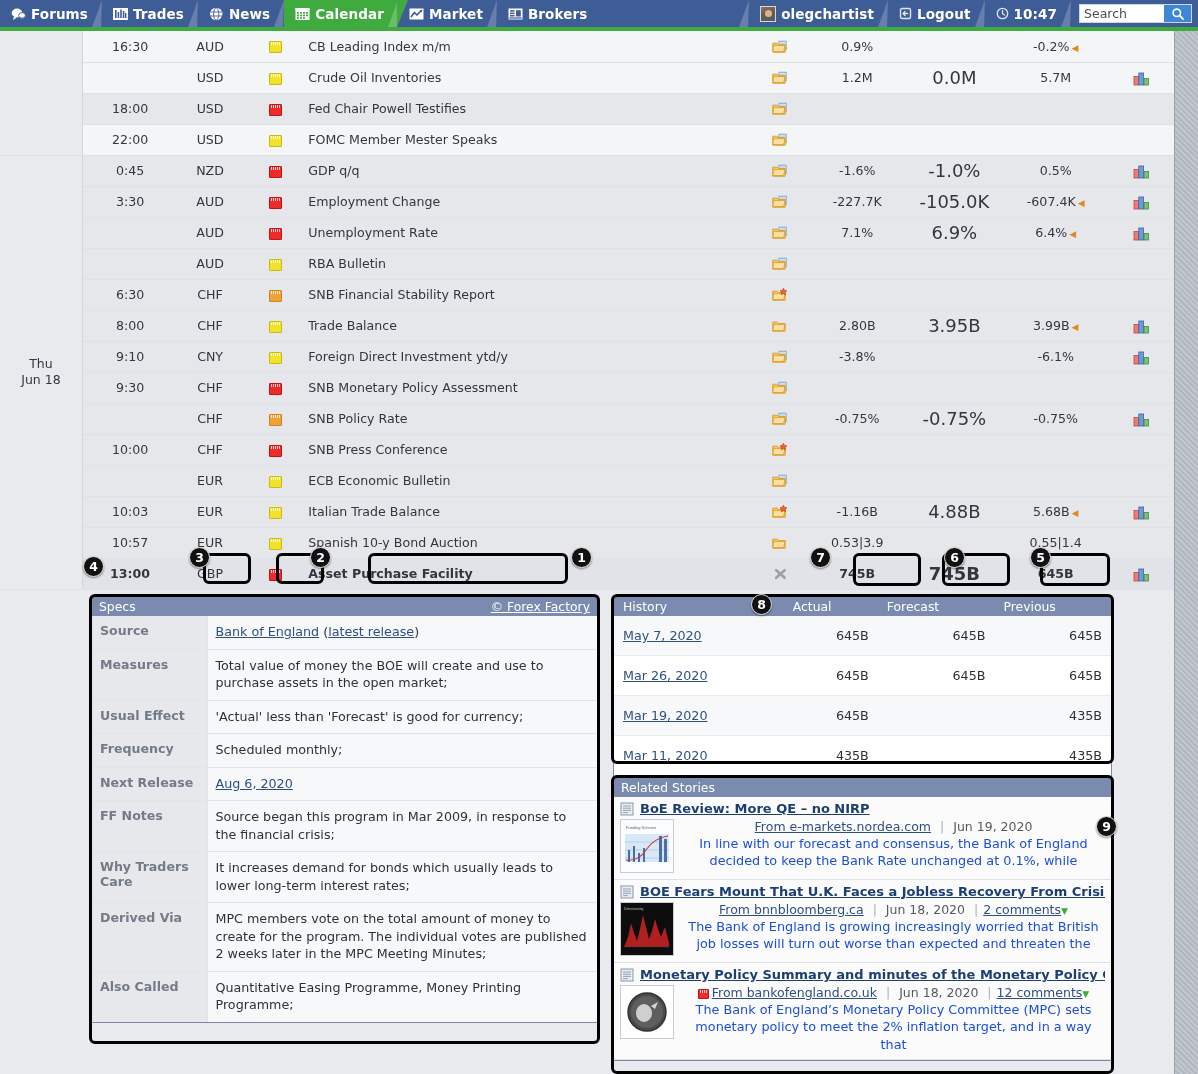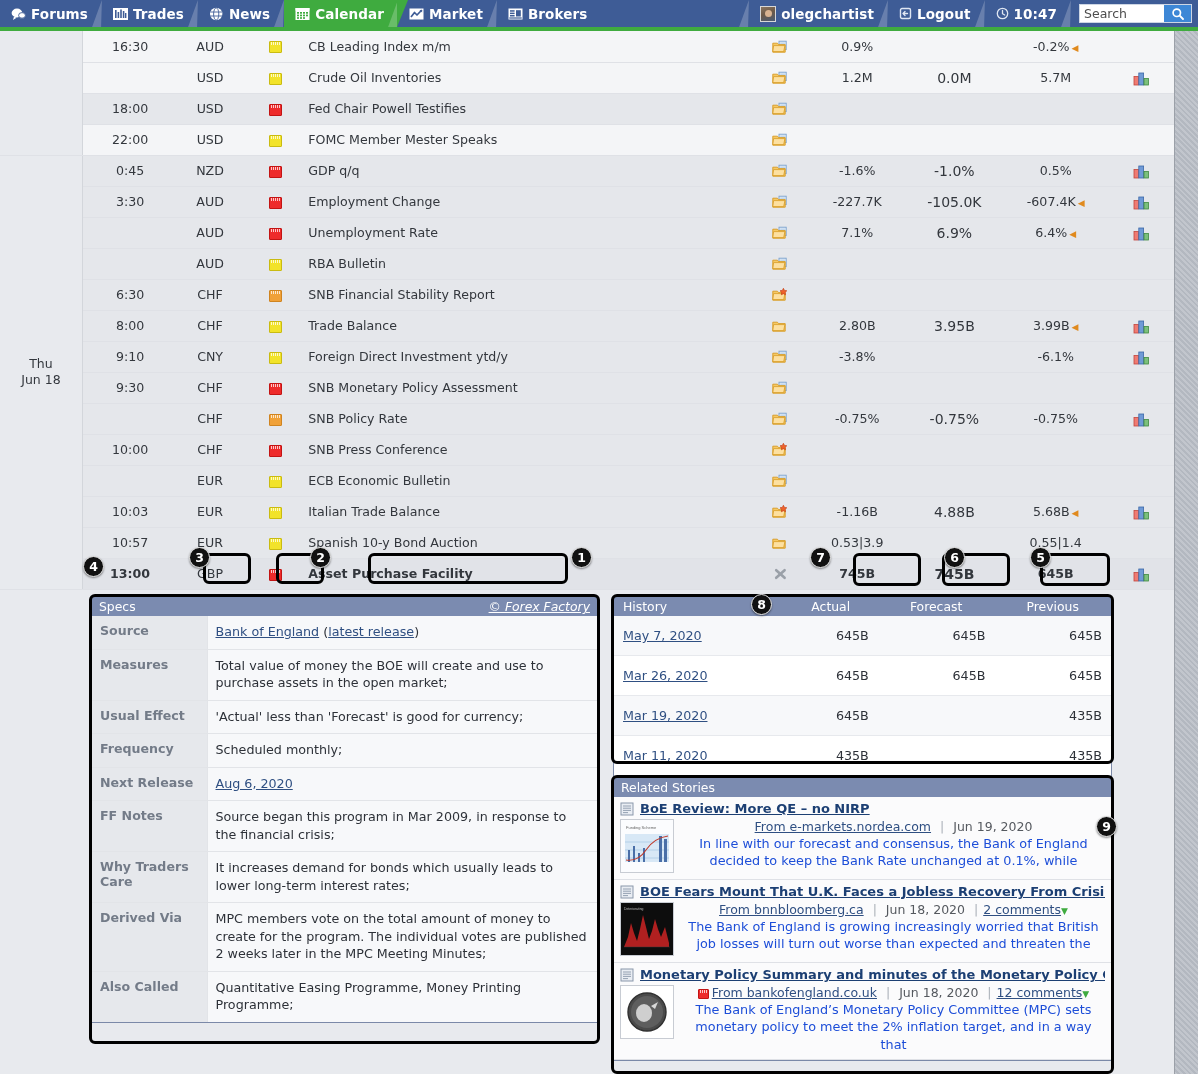--- a/index.html
+++ b/index.html
@@ -139,21 +139,21 @@
   td.c-time {
     width: 90px; text-align: center;
     color: #7a7f87; font-size: 12.6px;
   }
   td.c-time.bold { color: #33373d; font-weight: bold; }
   td.c-cur { width: 62px; text-align: center; font-size: 12.6px; }
   td.c-imp { width: 62px; text-align: center; }
   td.c-evt { width: 420px; padding-left: 3px; font-size: 12.6px; }
   td.c-det { width: 54px; text-align: center; }
   td.c-act { width: 92px; text-align: center; font-size: 12.6px; }
-  td.c-fc  { width: 92px; text-align: center; font-size: 14px; }
+  td.c-fc  { width: 92px; text-align: center; font-size: 18px; }
   td.c-prev{ width: 100px; text-align: center; font-size: 12.6px; }
   td.c-gr  { width: 62px; text-align: center; }
   .val-neg { color: #b32020; }
   .val-pos { color: #1f7a2e; }
   .val-norm { color: #33373d; }
   .rev { margin-left: 2px; font-size: 9px; }
   .rev.dn { color: #e08a1e; }
 
   
   .imp {
@@ -192,42 +192,42 @@
   .panel-hd {
     background: #7b8bb0;
     color: #ffffff;
     font-size: 12.4px;
     height: 19px;
     display: flex; align-items: center;
     padding: 0 7px;
     font-family: "DejaVu Sans", sans-serif;
   }
   .panel-hd .sp { margin-left: auto; }
-  .panel-hd a { color: #ffffff; text-decoration: underline; font-style: italic; }
+  .panel-hd a { color: #ffffff; text-decoration: underline; }
 
   
   #specs-panel { position: absolute; left: 91px; top: 596px; width: 507px; }
   table.specs { border-collapse: collapse; width: 100%; font-size: 12.7px; }
   table.specs td { vertical-align: top; padding: 7px 8px 8px 8px; border-bottom: 1px solid #e2e4e8; }
   table.specs tr:last-child td { border-bottom: 0; }
   td.sp-k {
     width: 115px; background: #e6e8ec;
     color: #737b88; font-weight: bold; font-size: 12.6px;
     border-right: 1px solid #e2e4e8;
   }
   td.sp-v { background: #f7f8fa; color: #2d3138; line-height: 1.38; }
   td.sp-v a { color: #2f4f82; text-decoration: underline; }
 
   
   #hist-panel { position: absolute; left: 613px; top: 596px; width: 499px; }
   table.hist { border-collapse: collapse; width: 100%; font-size: 12.7px; }
   table.hist th {
     background: #7b8bb0; color: #ffffff;
     font-weight: normal; font-size: 12.4px;
-    height: 19px; padding: 0 9px; text-align: center;
+    height: 19px; padding: 0 9px; text-align: left;
   }
   table.hist th.l { text-align: left; }
   table.hist td { height: 25px; padding: 12px 9px; text-align: right; color: #2d3138; border-bottom: 1px solid #e7e9ed; }
   table.hist td.l { text-align: left; }
   table.hist td.l a { color: #2f4f82; text-decoration: underline; }
   tr.h-a td { background: #f7f8fa; }
   tr.h-b td { background: #ffffff; }
   tr.h-foot td { background: #f0f1f4; height: 22px; border-bottom: 0; font-size: 12.4px; }
   tr.h-foot a { color: #2f4f82; text-decoration: underline; font-weight: bold; }
 

